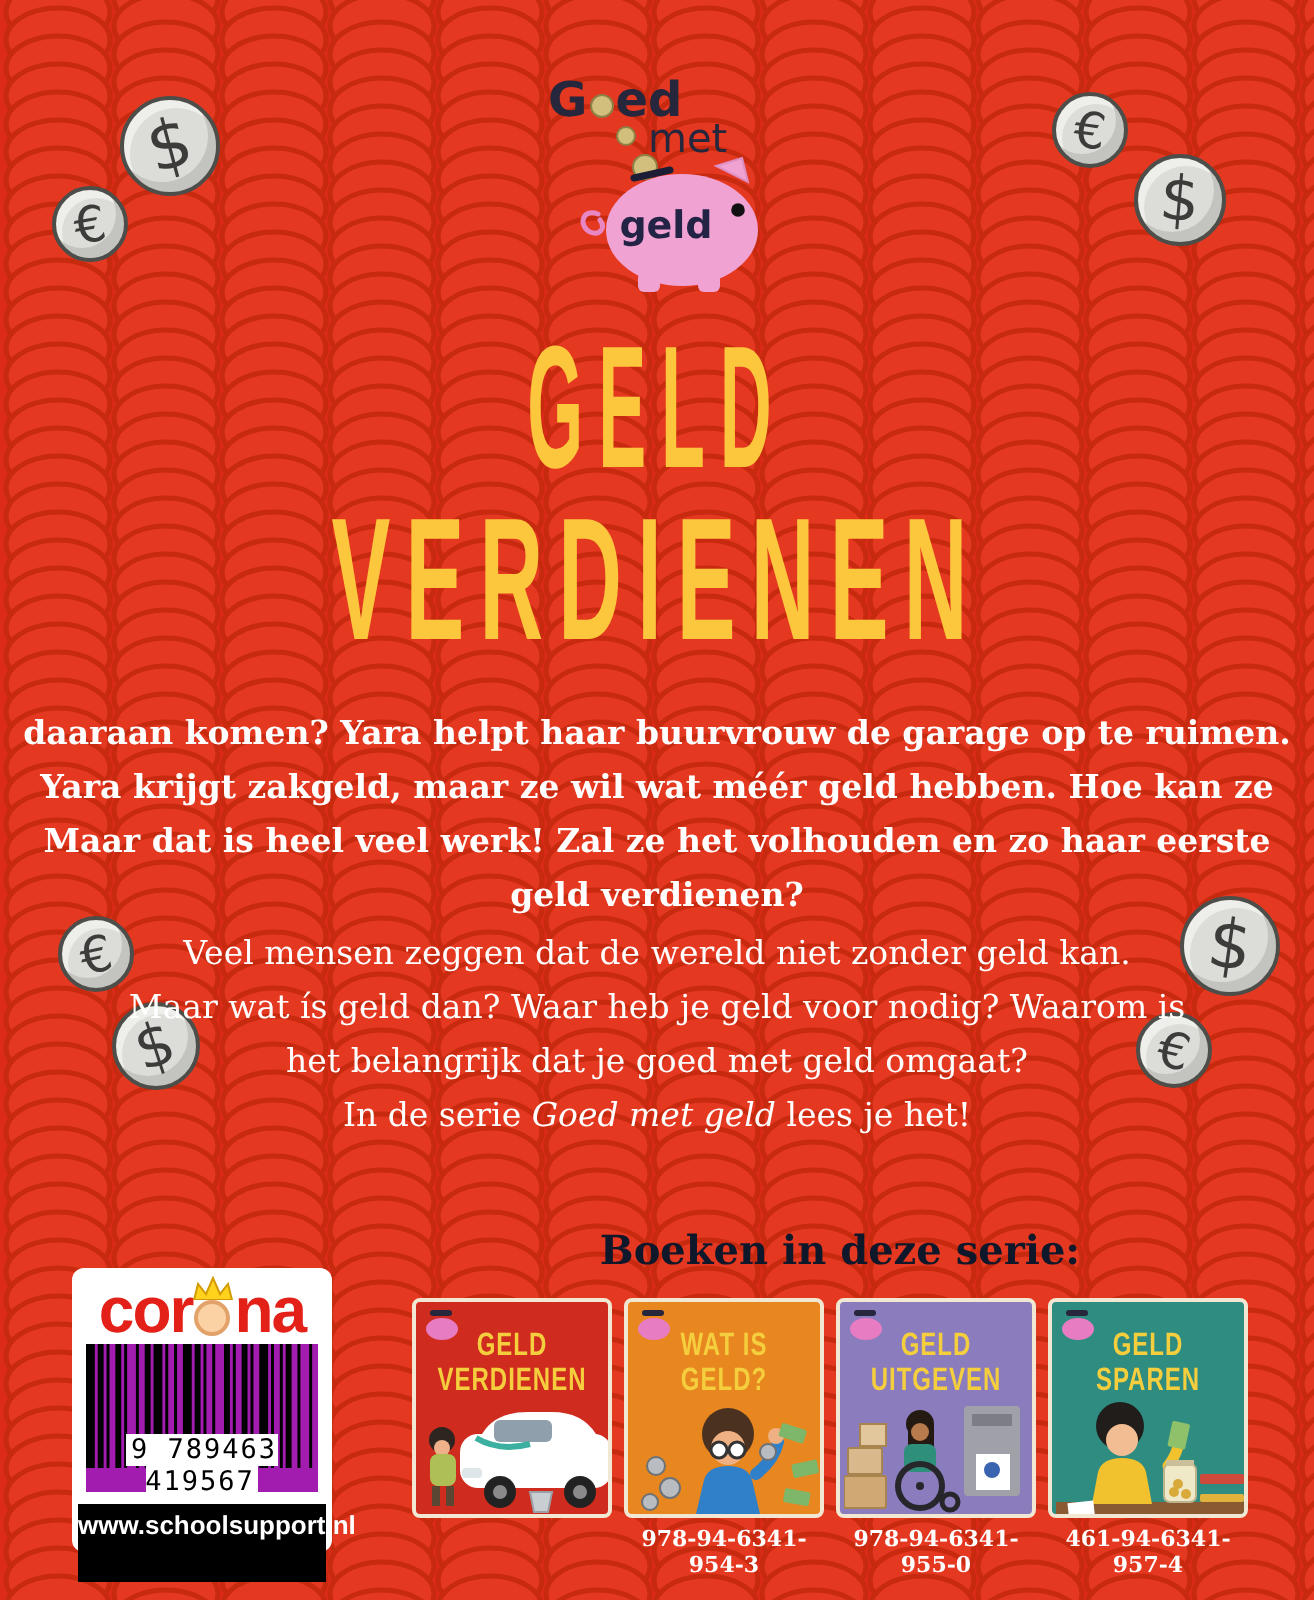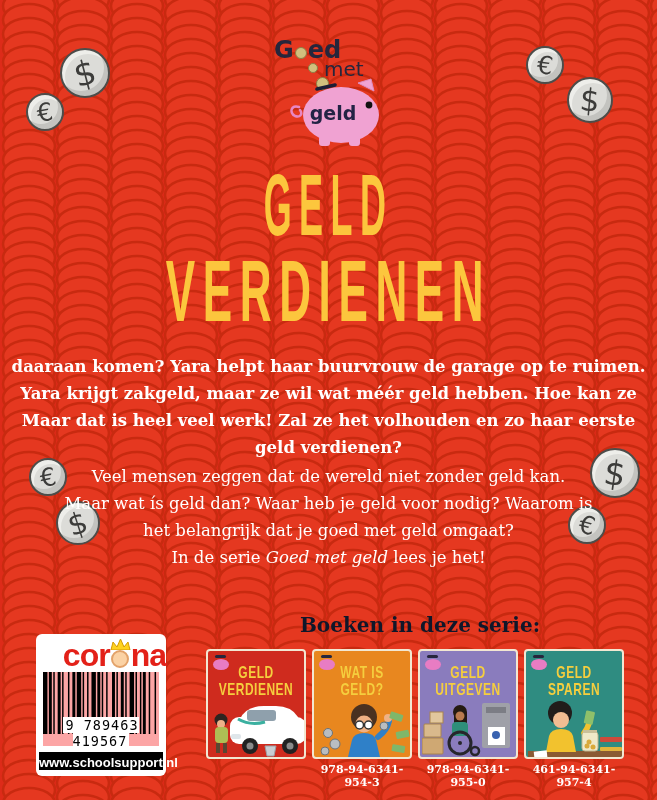--- a/index.html
+++ b/index.html
@@ -40,34 +40,34 @@
   .blurb-reg{top:463px;font-weight:400;}
   .blurb-reg .it{font-style:italic;}
 
   
   .series-heading{position:absolute;top:613px;left:208px;width:424px;text-align:center;
                   font-weight:700;font-size:20px;color:#0f172a;}
 
   
   .corona-box{position:absolute;left:36px;top:634px;width:130px;height:142px;background:#fff;
               border-radius:6px;box-sizing:border-box;padding:1px 0 0;}
-  .corona-name{height:35px;display:flex;align-items:flex-end;justify-content:flex-end;
+  .corona-name{height:35px;display:flex;align-items:flex-end;justify-content:center;
                font-family:"Liberation Sans",sans-serif;font-weight:700;font-size:32px;
                color:#e32119;letter-spacing:-1px;line-height:30px;}
   .crown-o{position:relative;display:inline-block;width:19px;height:26px;margin:0 1px;}
   .face{position:absolute;bottom:2px;left:0;width:18px;height:18px;border-radius:50%;
         background:#fbd2a4;border:2px solid #e3a269;box-sizing:border-box;}
   .crown-svg{position:absolute;top:-6px;left:-1px;}
-  .barcode-wrap{position:relative;margin:2px 7px 0;height:74px;background:#fca5a5;}
+  .barcode-wrap{position:relative;margin:2px 7px 0;height:74px;background:#a21caf;}
   #barcode{position:absolute;left:0;top:0;}
   .barcode-number{position:absolute;left:0;right:0;bottom:-3px;text-align:center;
                   font-family:"DejaVu Sans Mono",monospace;font-size:13.5px;color:#000;}
   .barcode-number span{background:#fff;padding:0 2px;letter-spacing:1px;}
   .website{margin:6px 3px 0;background:#000;color:#fff;font-family:"Liberation Sans",sans-serif;
-           font-weight:700;font-size:13px;text-align:center;padding:3px 0 0;}
+           font-weight:700;font-size:13px;text-align:center;padding:3px 0 21px;}
 
   
   .covers-row{position:absolute;left:206px;top:649px;width:426px;display:flex;gap:6px;}
   .cover-wrap{position:relative;width:100px;}
   .cover{position:relative;width:100px;height:110px;border:2px solid #f2e7d2;border-radius:4px;
          box-sizing:border-box;overflow:hidden;}
   .cover-title{margin-top:13px;text-align:center;font-family:"Liberation Sans",sans-serif;
                font-weight:700;color:#f5ce3e;font-size:12px;line-height:13px;
                transform:scaleY(1.35);transform-origin:50% 0;letter-spacing:.5px;}
   .mini-logo{position:absolute;top:4px;left:5px;width:18px;height:15px;}

